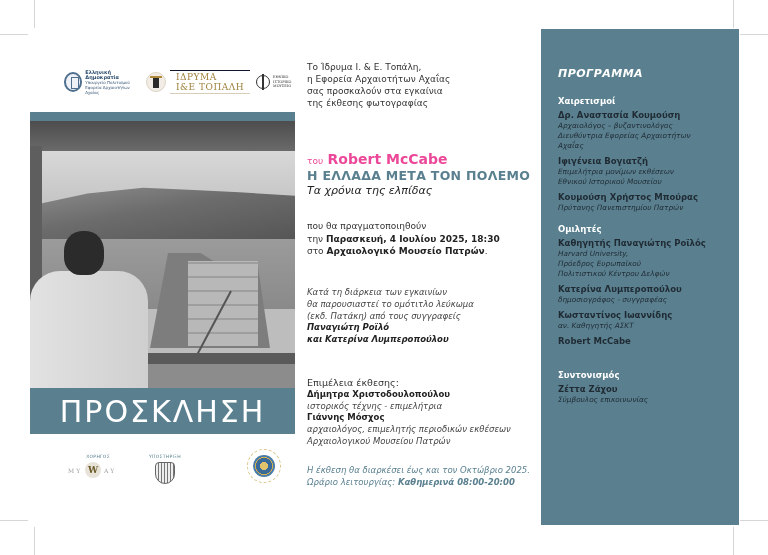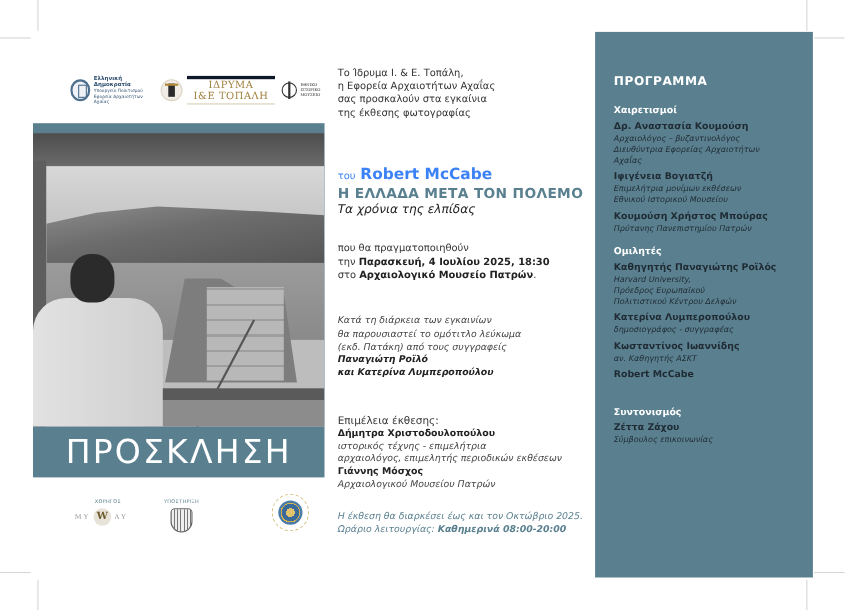--- a/index.html
+++ b/index.html
@@ -13,21 +13,21 @@
   .logos { position: absolute; left: 64px; top: 68px; width: 230px; height: 28px; display: flex; align-items: center; gap: 6px; }
   .logo-gov { display: flex; align-items: center; gap: 3px; width: 76px; }
   .gov-emblem { width: 20px; height: 20px; border-radius: 50%; border: 2px solid #4f6f8f; position: relative; background: #eef2f6; }
   .gov-emblem::after { content: ""; position: absolute; left: 5px; top: 3px; width: 6px; height: 10px; border: 1.5px solid #4f6f8f; }
   .gov-text { font-size: 4px; line-height: 5px; color: #3a5878; }
   .gov-text b { font-size: 5px; color: #2d4d6e; display: block; }
   .logo-topali { display: flex; align-items: center; gap: 4px; }
   .topali-mark { width: 20px; height: 20px; border-radius: 50%; background: #f1ede6; display: flex; align-items: center; justify-content: center; border: 1px solid #ddd4c4; }
   .topali-mark span { width: 6px; height: 12px; background: #2a2a2a; display: block; position: relative; }
   .topali-mark span::before { content: ""; position: absolute; left: -3px; top: 0; width: 12px; height: 2px; background: #b08a3a; }
-  .topali-text { font-family: "DejaVu Serif", serif; color: #a0823f; font-size: 9px; line-height: 10px; text-align: center; border-top: 3px solid #0f172a; border-bottom: 1px solid #d8cdb8; padding: 1px 6px; letter-spacing: 0.5px; }
+  .topali-text { font-family: "DejaVu Serif", serif; color: #a0823f; font-size: 9px; line-height: 10px; border-top: 1px solid #0f172a; border-bottom: 1px solid #d8cdb8; padding: 1px 6px; letter-spacing: 0.5px; }
   .logo-eim { display: flex; align-items: center; gap: 3px; }
   .eim-mark { width: 14px; height: 14px; border-radius: 50%; border: 1.5px solid #333; position: relative; }
   .eim-mark::after { content: ""; position: absolute; left: 5px; top: -2px; width: 1.5px; height: 16px; background: #333; }
   .eim-text { font-family: "DejaVu Serif", serif; font-size: 3.5px; line-height: 4.5px; color: #333; }
 
   
   .photo-frame { position: absolute; left: 30px; top: 112px; width: 265px; height: 276px; background: #5a8090; overflow: hidden; }
   .photo { position: absolute; left: 0; top: 9px; width: 265px; height: 267px; overflow: hidden; background: #bdbdbd; }
   .p-roof { position: absolute; left: 0; top: 0; width: 265px; height: 30px; background: linear-gradient(#4d4d4d, #6a6a6a); }
   .p-sky { position: absolute; left: 12px; top: 30px; width: 253px; height: 55px; background: linear-gradient(#d8d8d8, #c4c4c4); }
@@ -50,39 +50,39 @@
   .sponsor-label { font-size: 4.5px; color: #5a8090; letter-spacing: 0.3px; }
   .myway { margin-top: 3px; display: flex; align-items: center; gap: 3px; font-family: "DejaVu Serif", serif; font-size: 6px; color: #999; letter-spacing: 2px; }
   .myway-badge { width: 16px; height: 16px; border-radius: 50%; background: #e8e3d8; display: flex; align-items: center; justify-content: center; font-size: 9px; color: #6b5a2a; font-weight: bold; letter-spacing: 0; }
   .crest { margin: 3px auto 0; width: 20px; height: 22px; border: 1px solid #666; border-radius: 4px 4px 10px 10px; background: repeating-linear-gradient(90deg, #eee 0 2px, #777 2px 3px); }
   .seal { position: absolute; left: 247px; top: 449px; width: 34px; height: 34px; border-radius: 50%; border: 1px dashed #d8c68a; display: flex; align-items: center; justify-content: center; }
   .seal-inner { width: 22px; height: 22px; border-radius: 50%; background: radial-gradient(circle, #e0c36a 0 4px, #3a6a9a 4px 8px, #d3b14f 8px 9px, #4b7ca8 9px); }
 
   
   .mid { position: absolute; left: 307px; }
   .intro { top: 61px; font-size: 9px; line-height: 12px; color: #333; }
-  .author { top: 151px; font-size: 14px; color: #3b82f6; }
+  .author { top: 151px; font-size: 14px; color: #ec4899; }
   .author .tou { font-size: 9px; }
   .author b { font-weight: 600; }
   .exh-title { top: 168px; font-size: 12.5px; font-weight: bold; color: #5a8090; letter-spacing: 0.3px; white-space: nowrap; }
   .exh-sub { top: 184px; font-size: 11px; font-style: italic; color: #222; text-align: right; }
   .when { top: 220px; font-size: 9px; line-height: 12.5px; color: #333; }
   .when b { font-weight: bold; color: #222; }
   .book { top: 287px; font-size: 8.5px; line-height: 11.8px; font-style: italic; color: #444; }
   .book b { color: #222; font-weight: bold; }
   .curation { top: 377px; font-size: 8.5px; line-height: 11.8px; color: #333; }
   .curation .head { font-size: 9.5px; }
   .curation b { font-weight: bold; color: #222; }
   .curation i { color: #444; }
   .duration { top: 464px; font-size: 8.5px; line-height: 12px; font-style: italic; color: #5a8090; }
   .duration b { font-weight: bold; }
 
   
   .program { position: absolute; left: 541px; top: 29px; width: 198px; height: 496px; background: #5a8090; padding: 38px 15px 0 17px; color: #1f2a33; }
-  .prog-title { font-size: 11px; font-weight: bold; color: #ffffff; letter-spacing: 0.5px; margin-bottom: 16px; }
+  .prog-title { font-size: 11px; font-weight: bold; color: #ffffff; letter-spacing: 0.5px; margin-bottom: 16px; font-style: italic; }
   .prog-section { font-size: 8.5px; font-weight: bold; color: #ffffff; margin-bottom: 4px; }
   .prog-person { margin-bottom: 5px; }
   .prog-name { font-size: 8.5px; font-weight: bold; color: #1f2a33; line-height: 11px; }
   .prog-role { font-size: 7.3px; font-style: italic; line-height: 10px; color: #1f2a33; }
   .gap { height: 6px; }
   .gap-lg { height: 18px; }
 </style>
 </head>
 <body>
 
@@ -185,22 +185,22 @@
   <div>θα παρουσιαστεί το ομότιτλο λεύκωμα</div>
   <div>(εκδ. Πατάκη) από τους συγγραφείς</div>
   <div><b>Παναγιώτη Ροϊλό</b></div>
   <div><b>και</b> <b>Κατερίνα Λυμπεροπούλου</b></div>
 </div>
 
 <div class="mid curation">
   <div class="head">Επιμέλεια έκθεσης:</div>
   <div><b>Δήμητρα Χριστοδουλοπούλου</b></div>
   <div><i>ιστορικός τέχνης - επιμελήτρια</i></div>
+  <div><b>Γιάννης Μόσχος</b></div>
   <div><i>αρχαιολόγος, επιμελητής περιοδικών εκθέσεων</i></div>
-  <div><b>Γιάννης Μόσχος</b></div>
   <div><i>Αρχαιολογικού Μουσείου Πατρών</i></div>
 </div>
 
 <div class="mid duration">
   <div>Η έκθεση θα διαρκέσει έως και τον Οκτώβριο 2025.</div>
   <div><span>Ωράριο λειτουργίας:</span> <b>Καθημερινά 08:00-20:00</b></div>
 </div>
 
 <div class="program">
   <div class="prog-title">ΠΡΟΓΡΑΜΜΑ</div>

